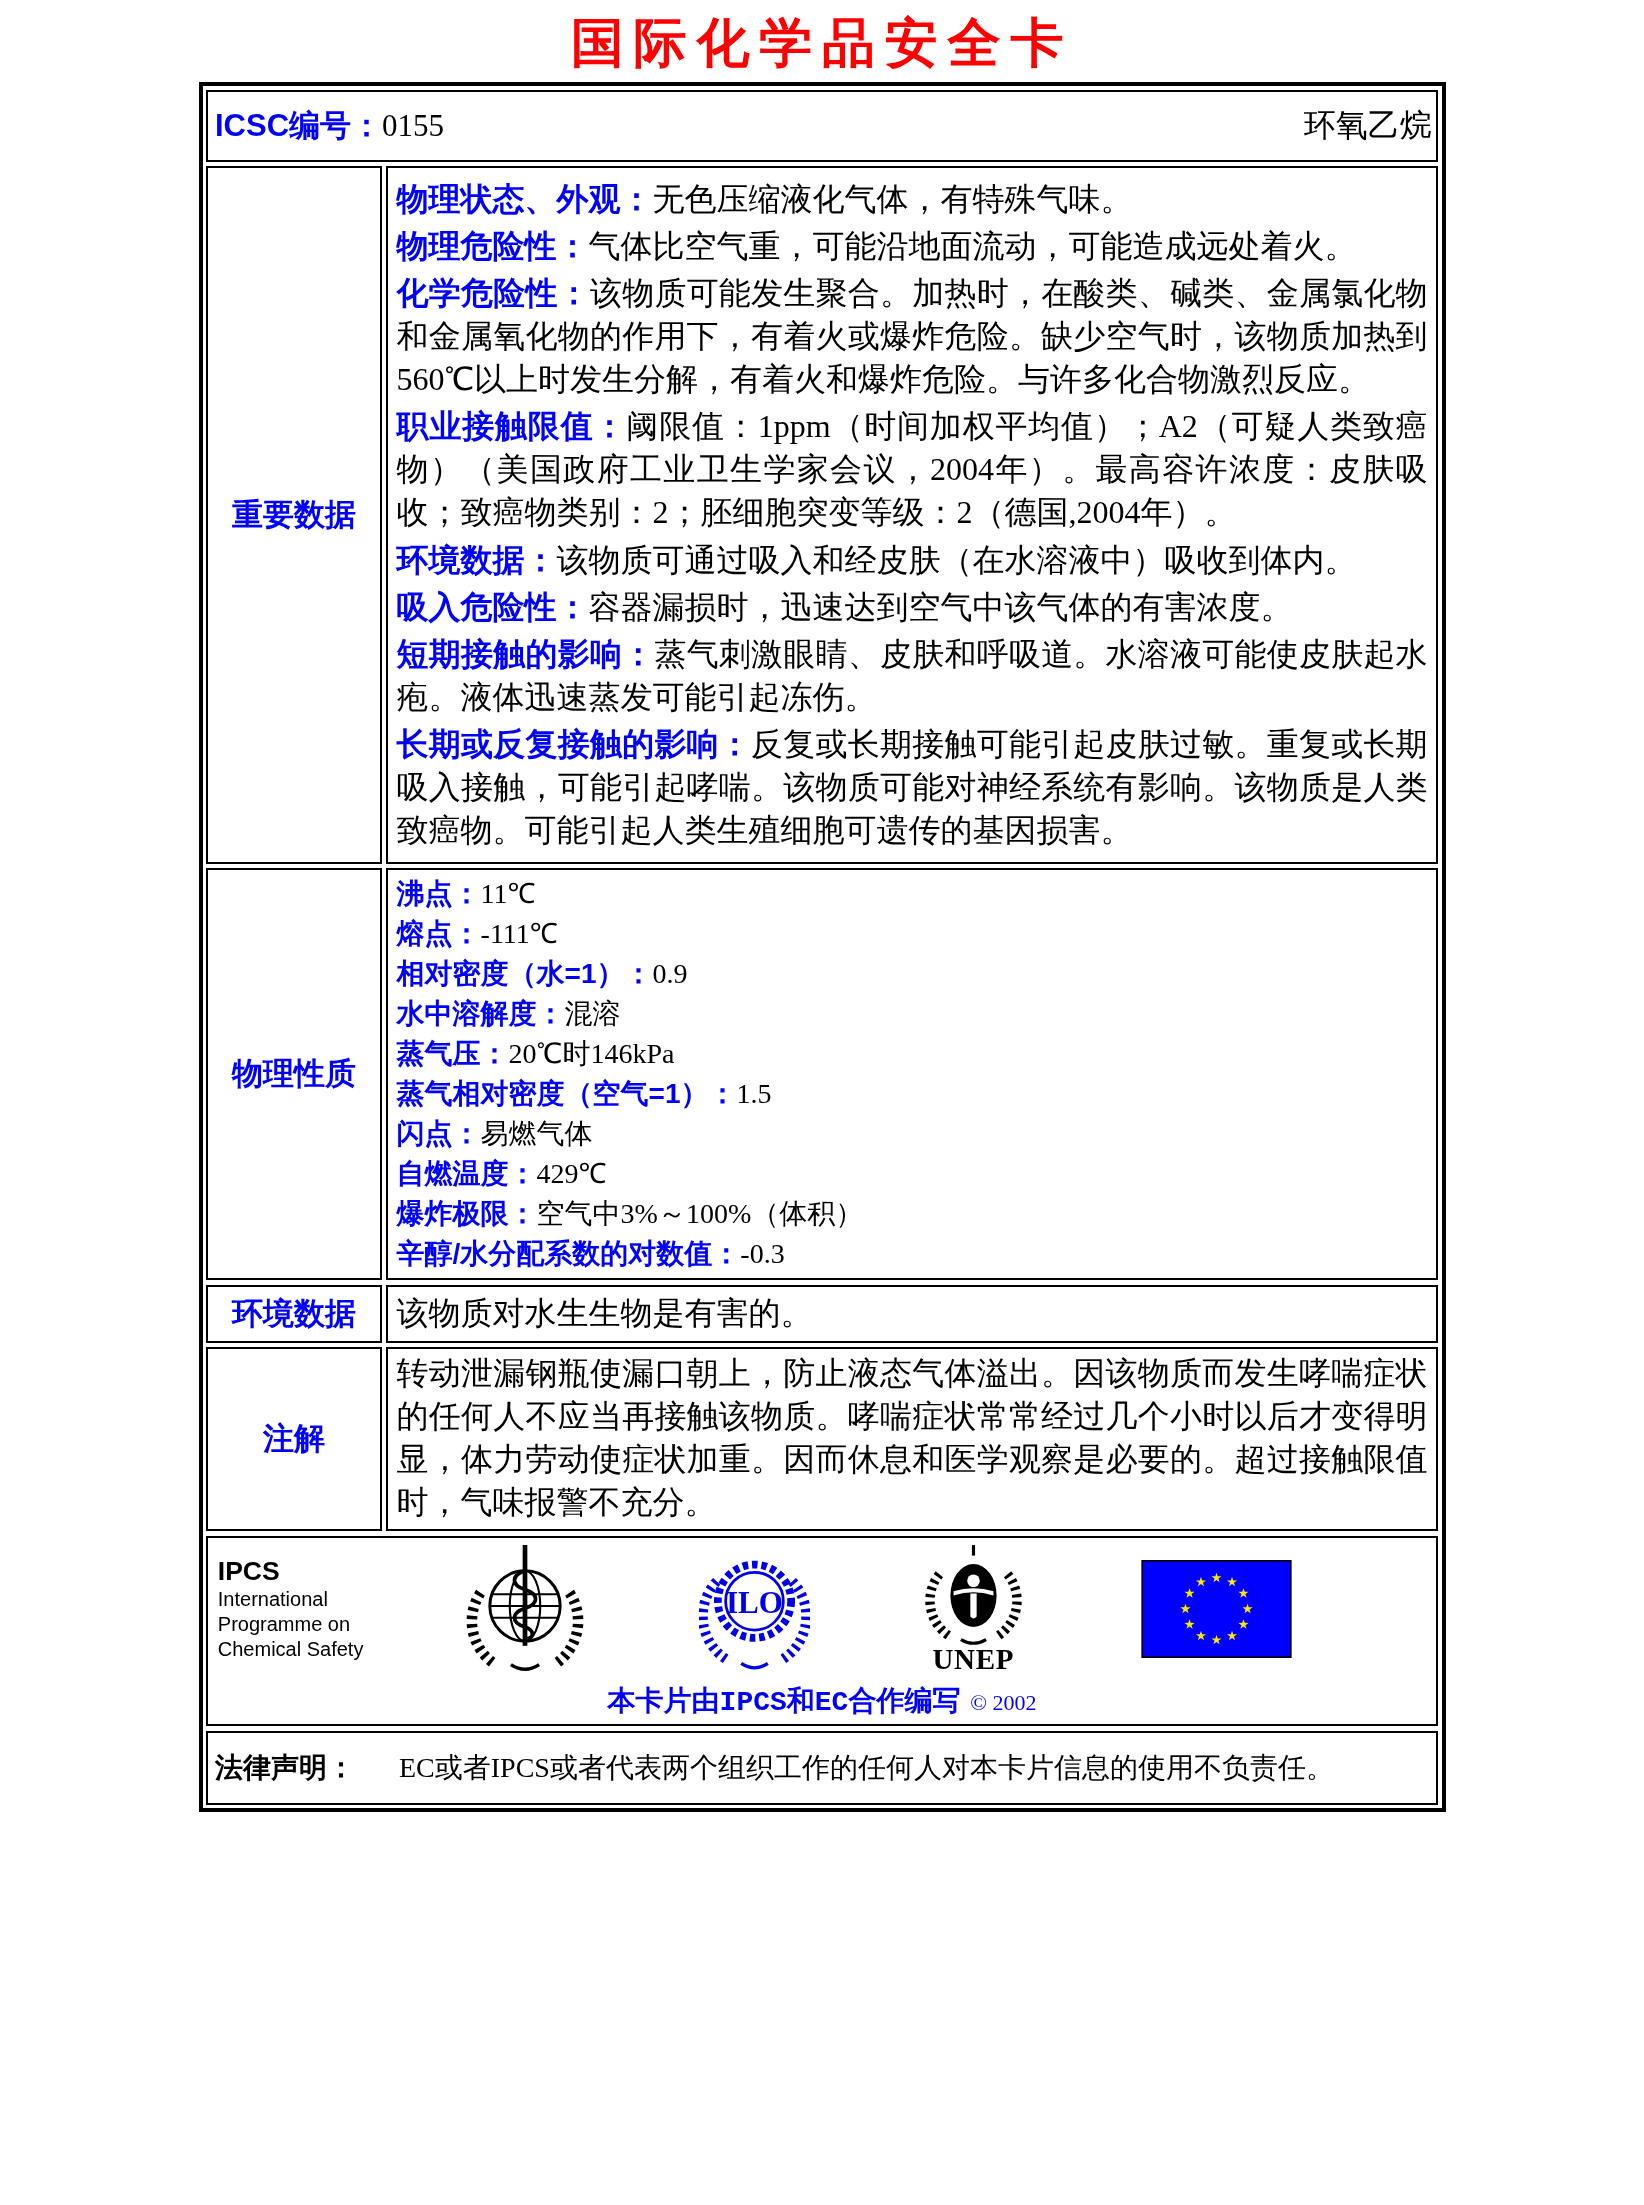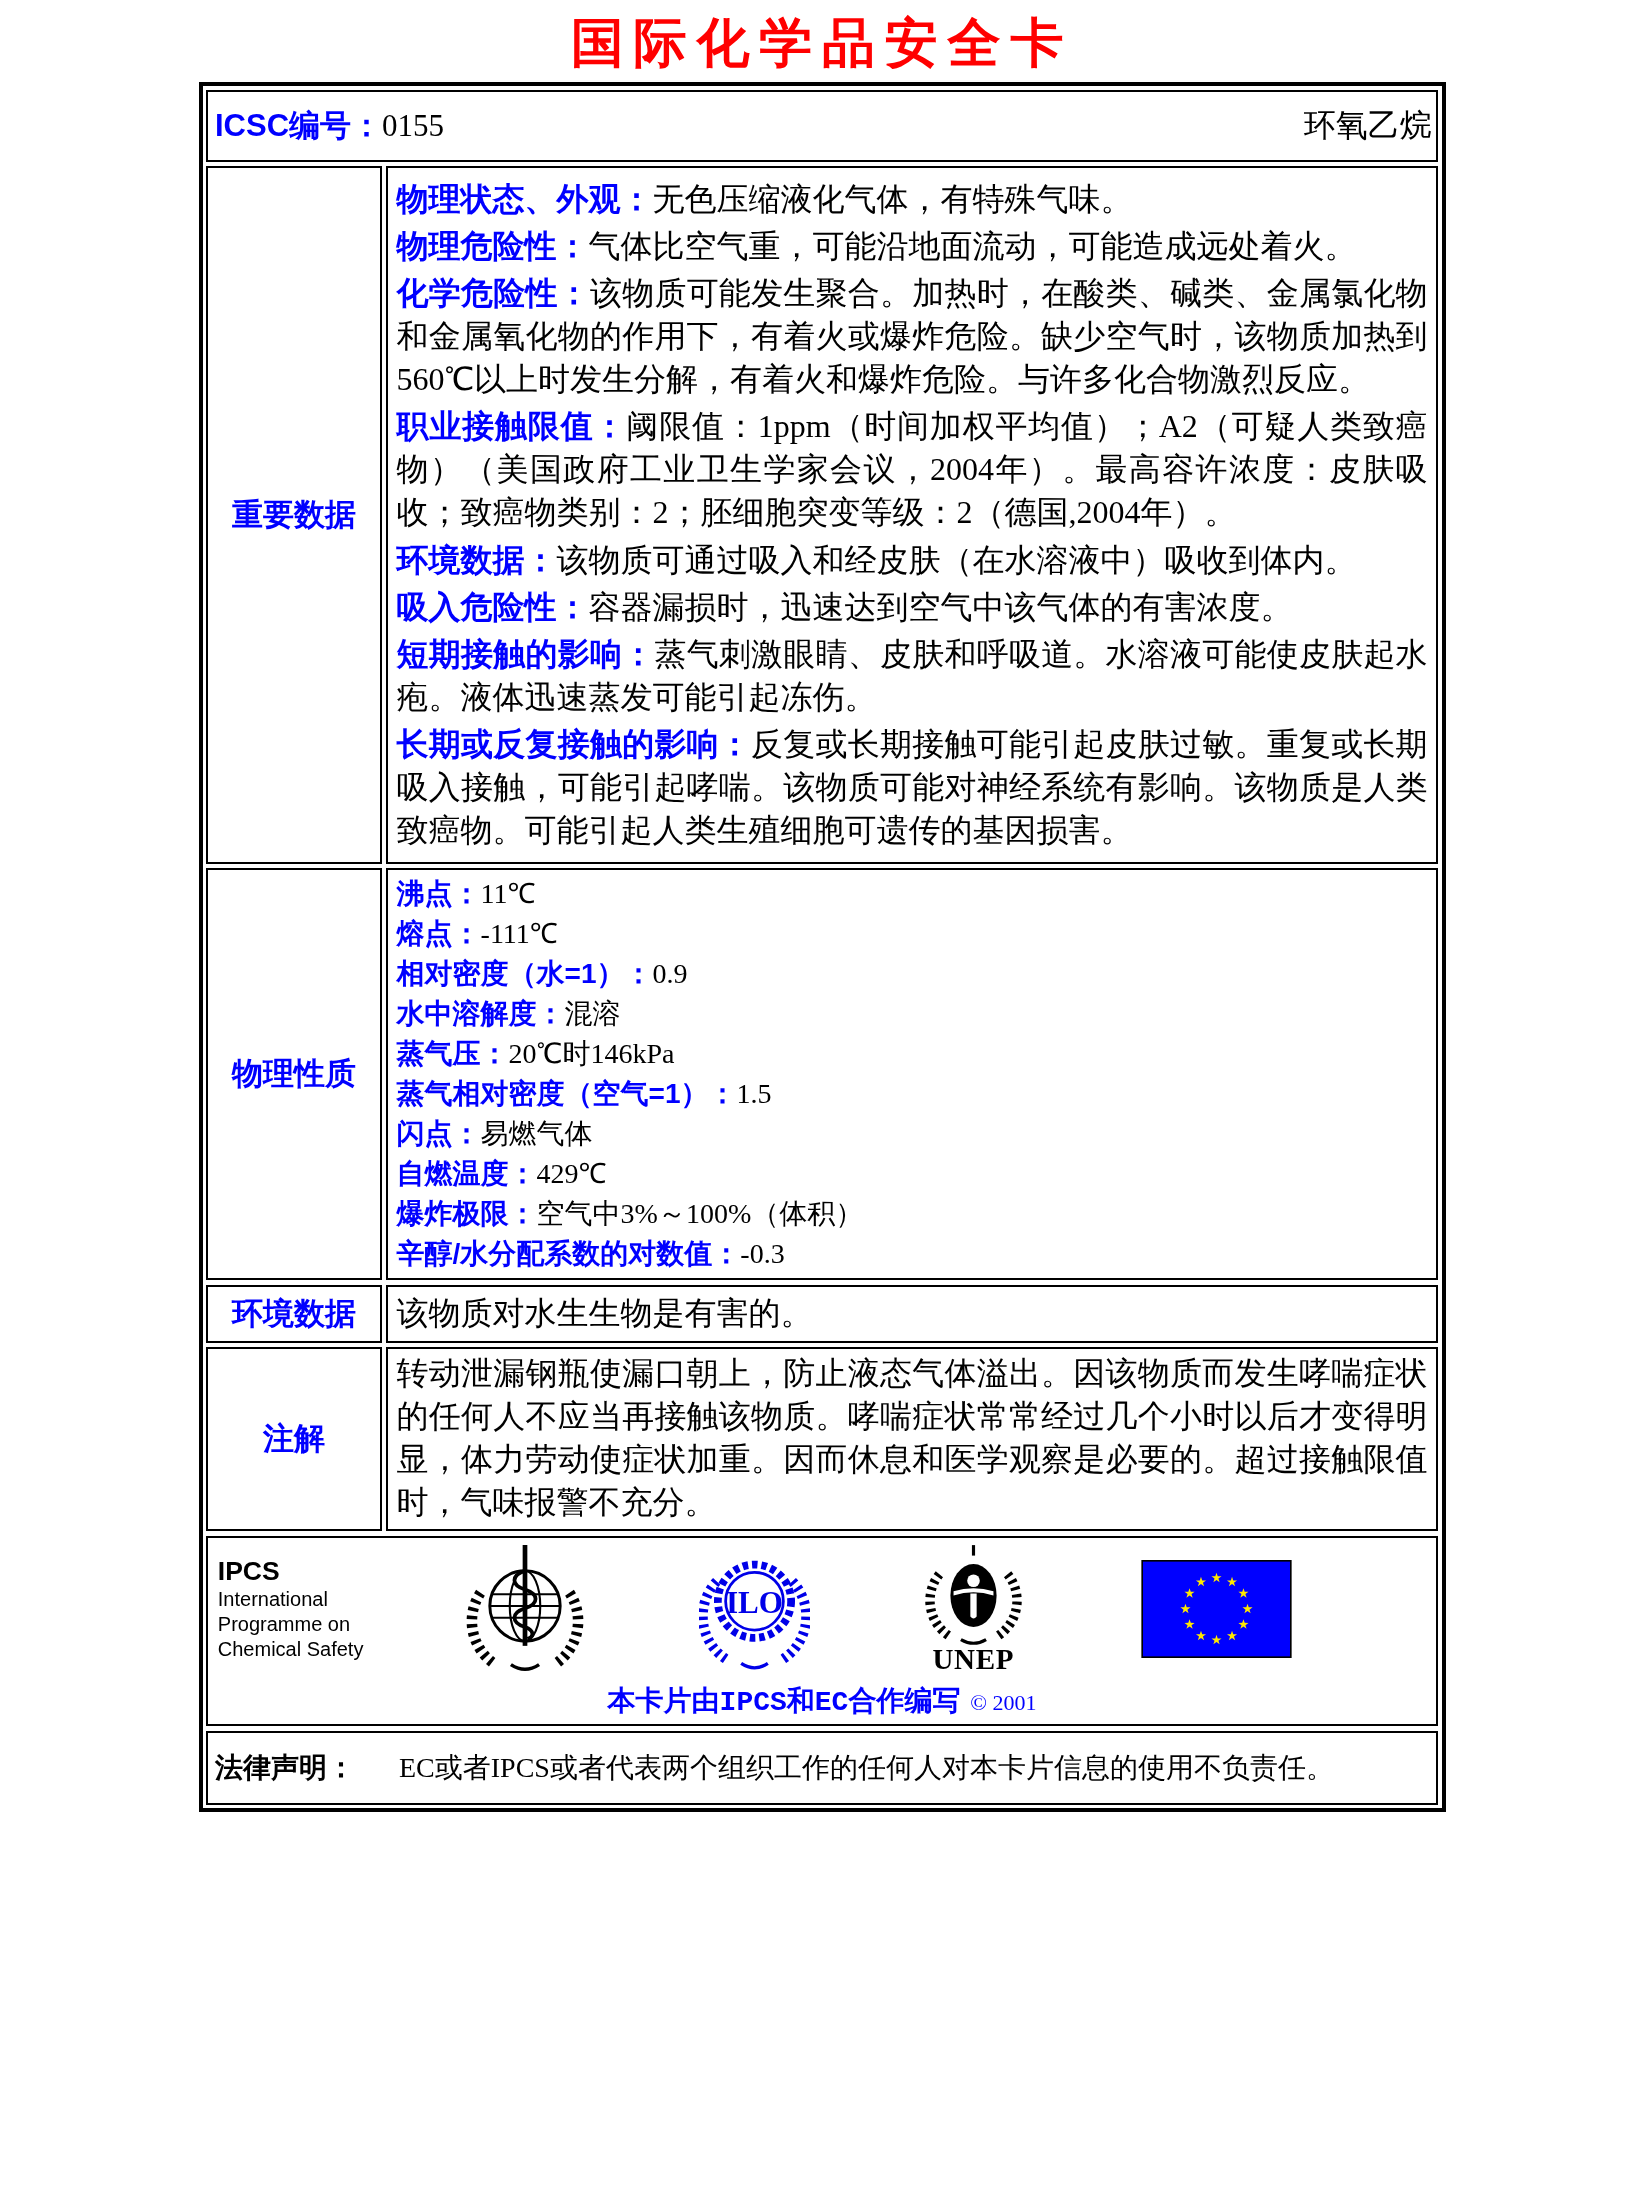--- a/index.html
+++ b/index.html
@@ -257,21 +257,21 @@
             <use href="#eu-star" transform="translate(73,93)"></use>
             <use href="#eu-star" transform="translate(59,79)"></use>
             <use href="#eu-star" transform="translate(54,60)"></use>
             <use href="#eu-star" transform="translate(59,41)"></use>
             <use href="#eu-star" transform="translate(73,27)"></use>
           </svg>
         </div>
       </div>
 
       <div class="coop-line">
-        <span class="coop-text">本卡片由IPCS和EC合作编写</span><span class="coop-copy">© 2001</span>
+        <span class="coop-text">本卡片由IPCS和EC合作编写</span><span class="coop-copy">© 2002</span>
       </div>
     </div>
   </div>
 
   <div class="row">
     <div class="cell legal-cell">
       <span class="legal-label">法律声明：</span>
         <span>EC或者IPCS或者代表两个组织工作的任何人对本卡片信息的使用不负责任。</span>
     </div>
   </div>

